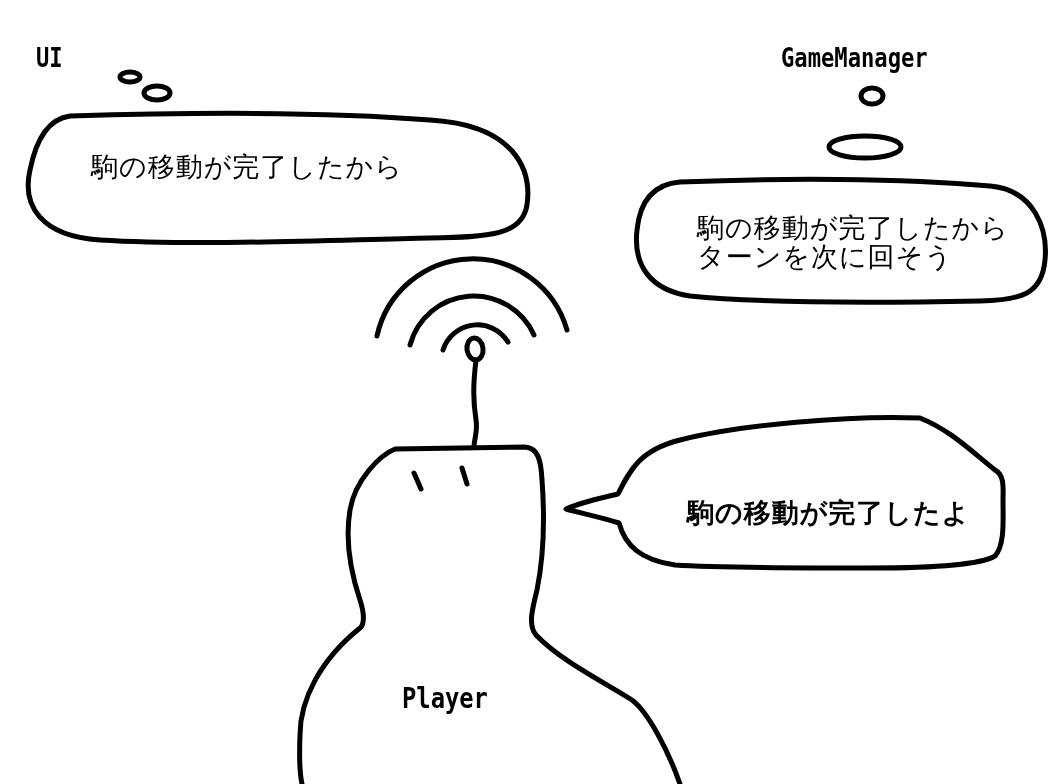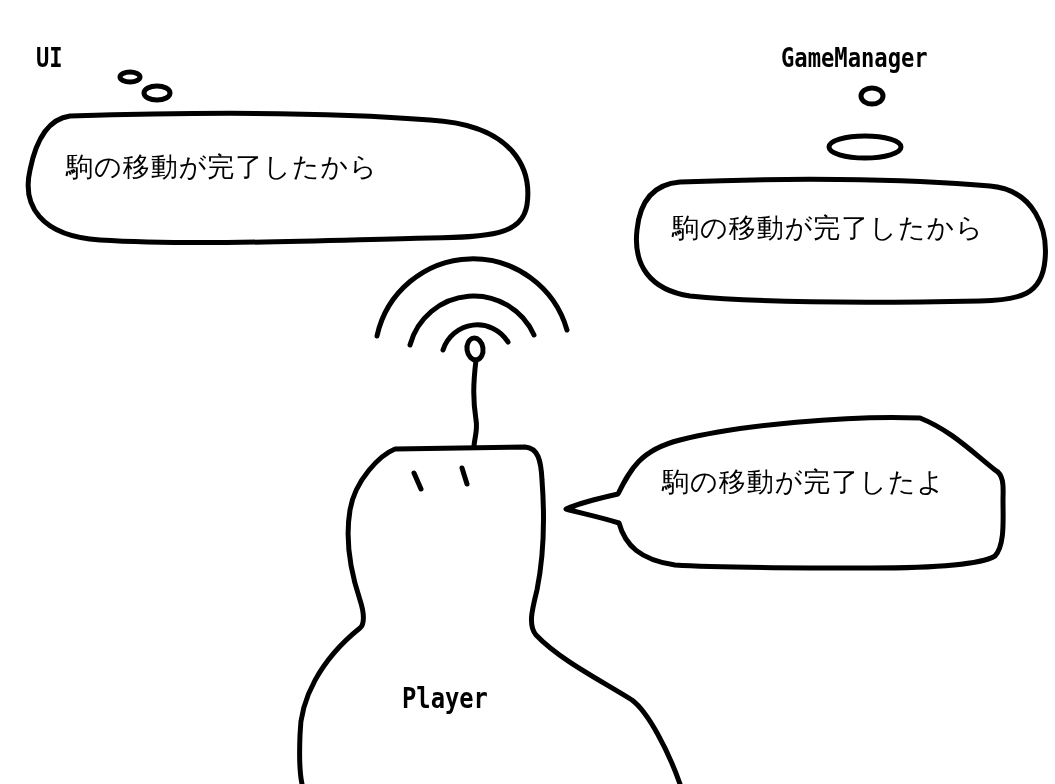--- a/index.html
+++ b/index.html
@@ -33,20 +33,21 @@
       white-space: nowrap;
       line-height: 1;
     }
     .bubble-text {
       position: absolute;
       font-family: "DejaVu Sans", sans-serif;
       font-size: 27px;
       line-height: 29px;
       letter-spacing: 1px;
       white-space: pre;
+      margin-left: 25px;
     }
   </style>
 </head>
 <body>
 
 <svg class="art" viewBox="0 0 1055 784" xmlns="http://www.w3.org/2000/svg">
   <g fill="none" stroke="#000" stroke-width="5" stroke-linecap="round" stroke-linejoin="round">
 
     <ellipse cx="130" cy="77" rx="10" ry="5"></ellipse>
     <ellipse cx="157" cy="93" rx="13" ry="7"></ellipse>
@@ -107,15 +108,15 @@
          C 600 517, 580 513, 566 509 Z"></path>
   </g>
 </svg>
 
 <div class="label" style="left:36px; top:44px;">UI</div>
 <div class="label" style="left:781px; top:44px;">GameManager</div>
 <div class="label" style="left:402px; top:684px; font-size:29px;">Player</div>
 
 <div class="bubble-text" style="left:66px; top:152px;"><div>駒の移動が完了したから</div></div>
 
-<div class="bubble-text" style="left:672px; top:213px;"><div>駒の移動が完了したから</div></div>
+<div class="bubble-text" style="left:672px; top:213px;"><div>駒の移動が完了したから</div><div>ターンを次に回そう</div></div>
 
-<div class="bubble-text" style="left:662px; top:467px;"><div>駒の移動が完了したよ</div></div>
+<div class="bubble-text" style="left:662px; top:498px;font-weight:bold;"><div>駒の移動が完了したよ</div></div>
 
 </body></html>

